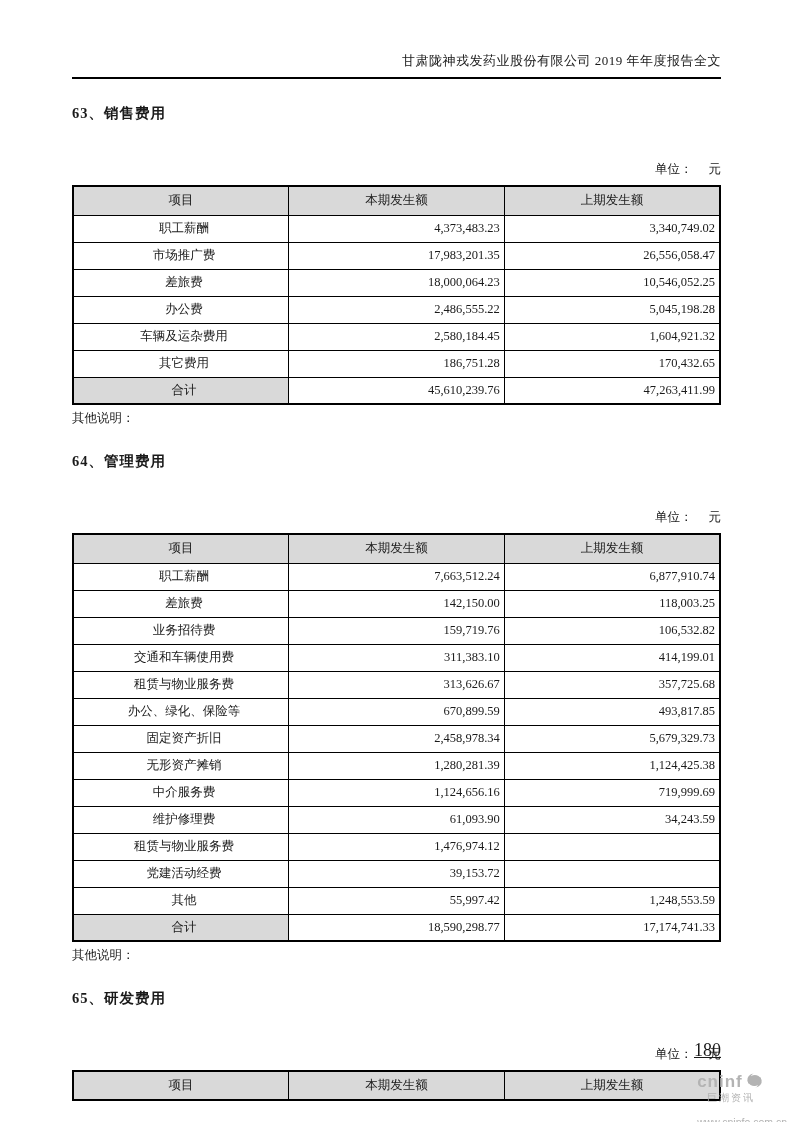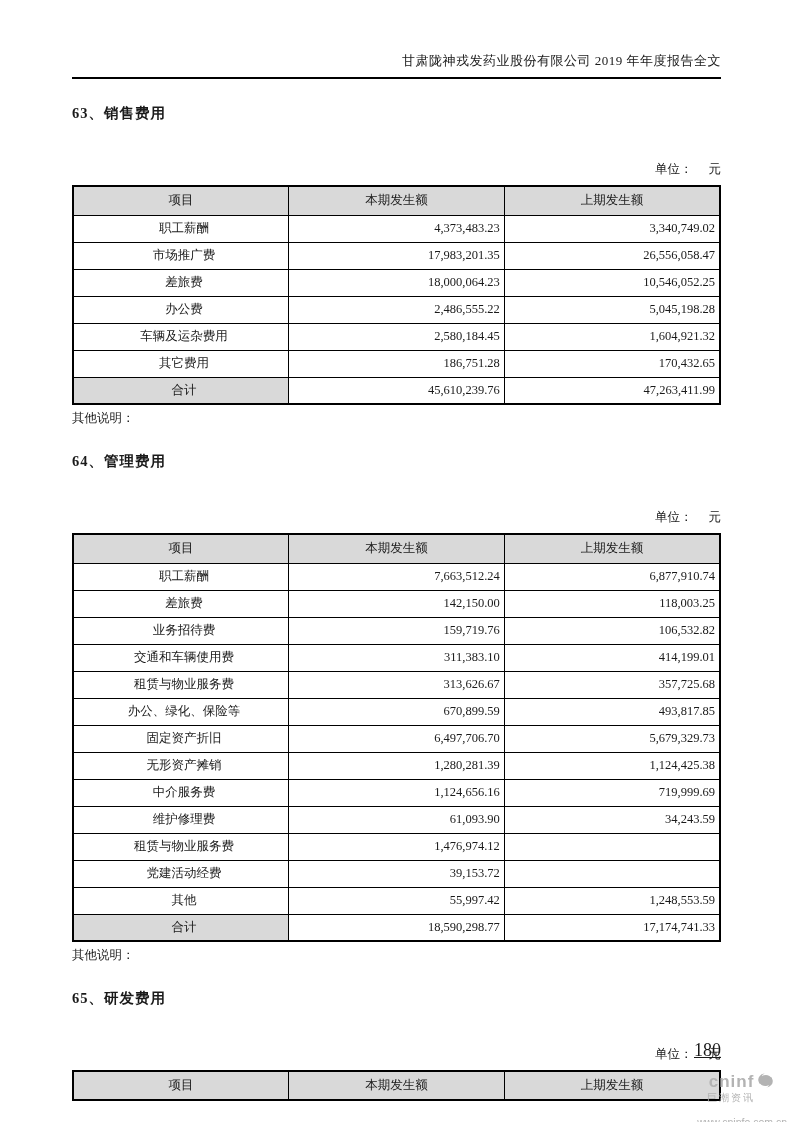--- a/index.html
+++ b/index.html
@@ -65,21 +65,21 @@
   }
   .cninfo-logo {
     position: absolute;
     right: 6px;
     top: 1072px;
     text-align: right;
     color: #b3b3b3;
     font-family: "Liberation Sans", sans-serif;
     line-height: 1.05;
   }
-  .logo-row { display: flex; align-items: center; justify-content: center; gap: 2px; }
+  .logo-row { display: flex; align-items: center; justify-content: flex-start; gap: 2px; }
   .logo-brand { font-size: 17px; font-weight: bold; letter-spacing: 1px; }
   .logo-cn { font-size: 10px; letter-spacing: 2px; margin-right: 32px; }
   .logo-url { font-size: 10.5px; margin-top: 14px; }
 </style>
 </head>
 <body>
 
 <div class="page">
   <div class="content">
     <div class="doc-header">
@@ -174,21 +174,21 @@
                 <td class="num-cell">313,626.67</td>
                 <td class="num-cell">357,725.68</td>
               </tr>
               <tr class="data-row">
                 <td class="label-cell">办公、绿化、保险等</td>
                 <td class="num-cell">670,899.59</td>
                 <td class="num-cell">493,817.85</td>
               </tr>
               <tr class="data-row">
                 <td class="label-cell">固定资产折旧</td>
-                <td class="num-cell">6,497,706.70</td>
+                <td class="num-cell">2,458,978.34</td>
                 <td class="num-cell">5,679,329.73</td>
               </tr>
               <tr class="data-row">
                 <td class="label-cell">无形资产摊销</td>
                 <td class="num-cell">1,280,281.39</td>
                 <td class="num-cell">1,124,425.38</td>
               </tr>
               <tr class="data-row">
                 <td class="label-cell">中介服务费</td>
                 <td class="num-cell">1,124,656.16</td>

